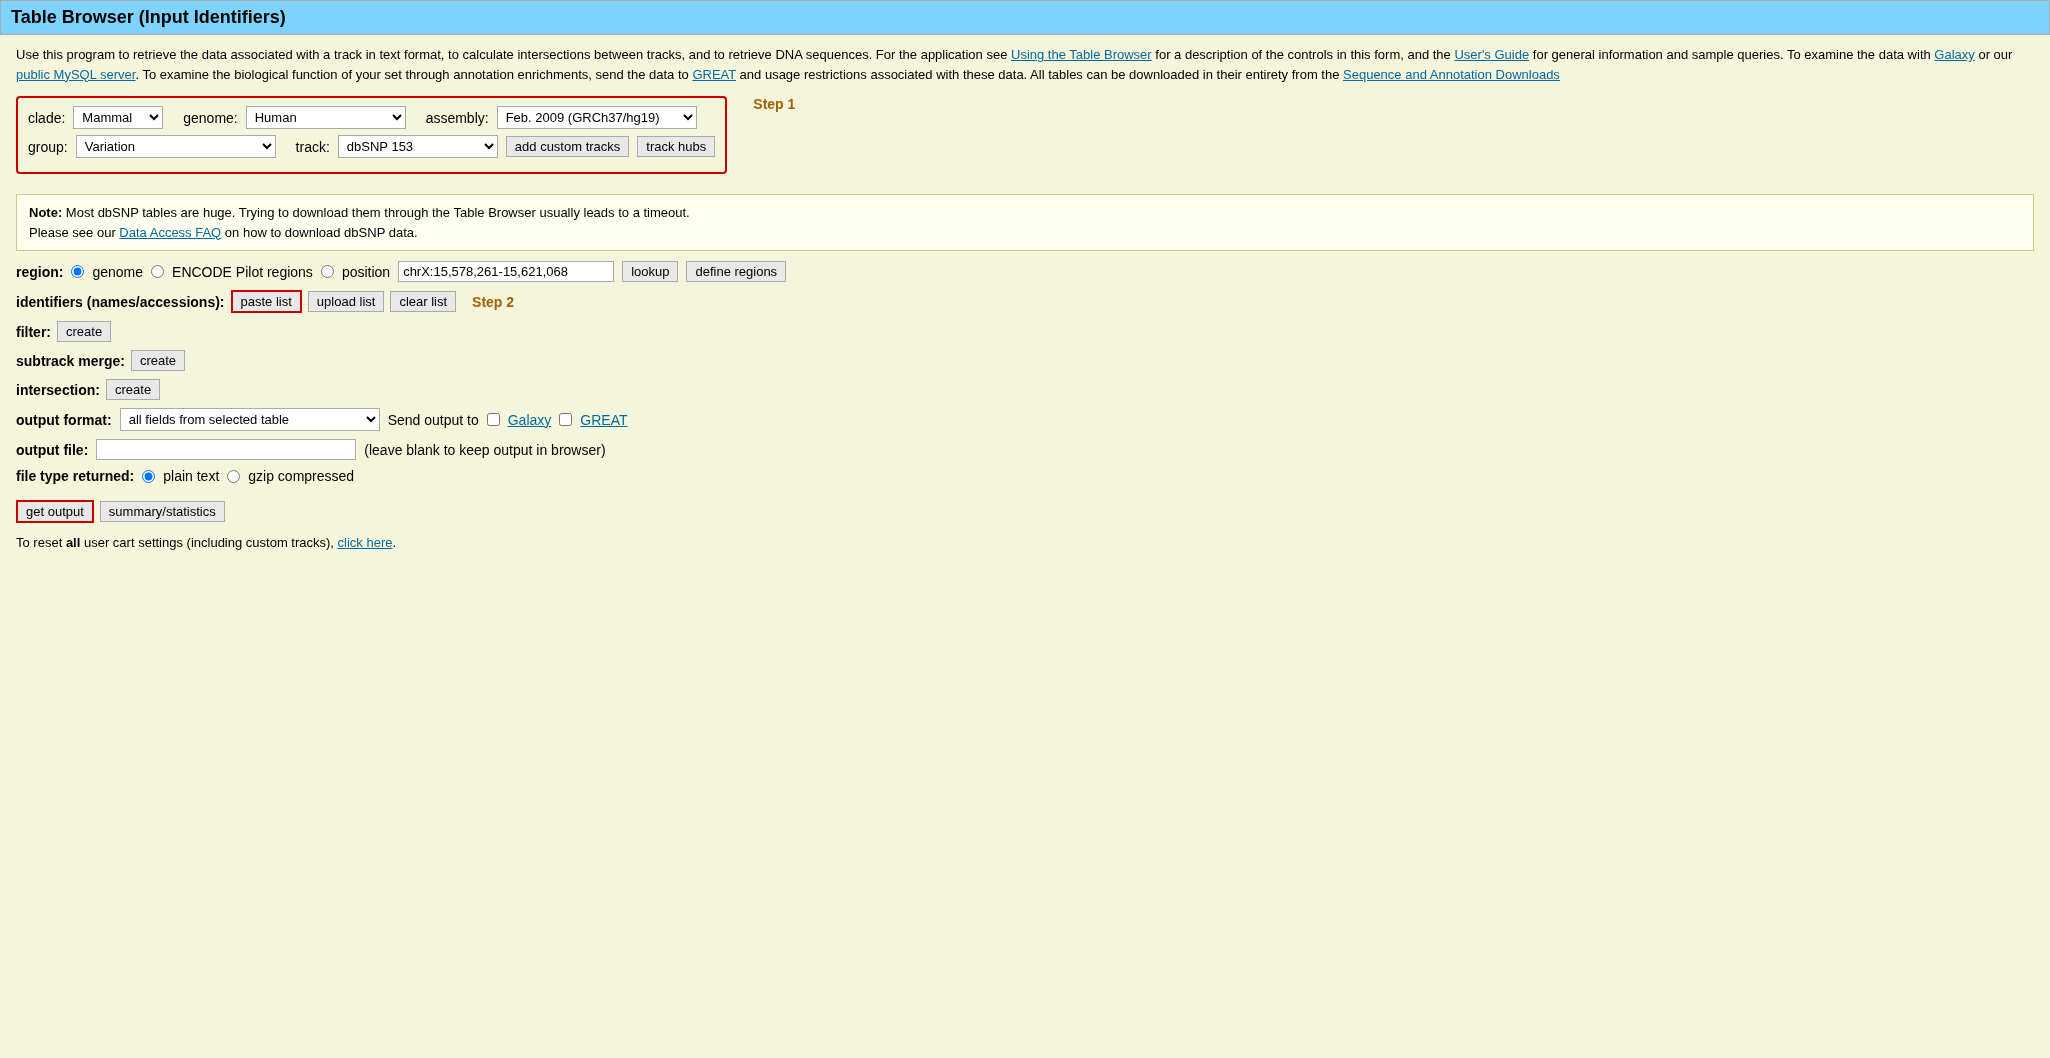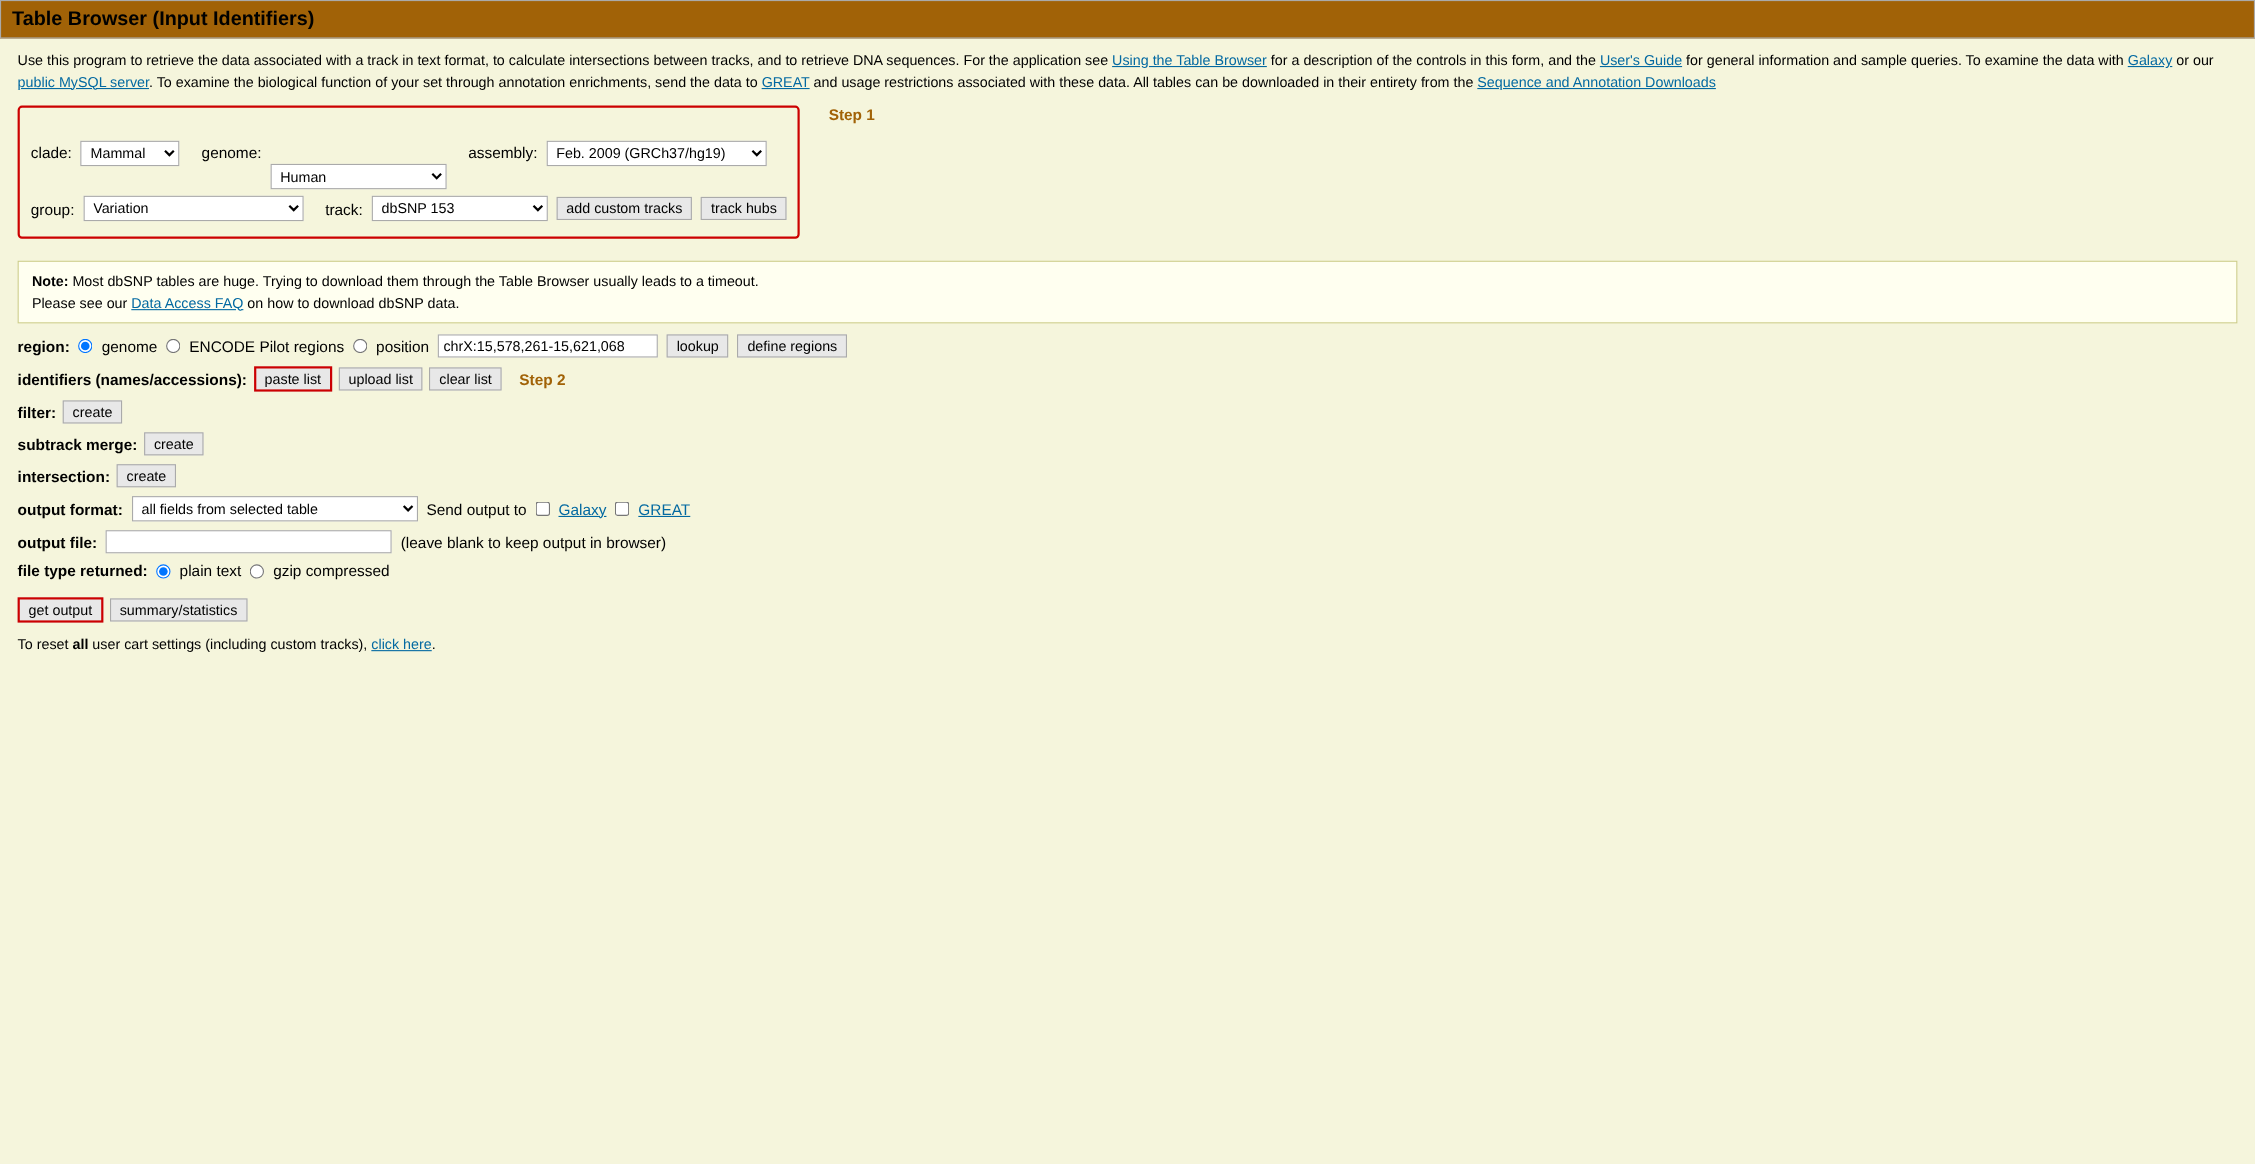--- a/index.html
+++ b/index.html
@@ -7,21 +7,21 @@
       font-family: Arial, Helvetica, sans-serif;
       font-size: 14px;
       background: #f5f5dc;
       color: #000;
       padding: 10px 16px;
     }
     h1 {
       font-size: 18px;
       font-weight: bold;
       margin-bottom: 10px;
-      background: #a16207;
+      background: #7dd3fc;
       padding: 6px 10px;
       border: 1px solid #aaa;
       margin-left: -16px;
       margin-right: -16px;
       margin-top: -10px;
     }
     .intro-text {
       font-size: 13px;
       margin-bottom: 12px;
       line-height: 1.5;
@@ -161,21 +161,21 @@
 
     <div class="step1-row">
       <label>clade:</label>
       <select>
         <option>Mammal</option>
         <option>Vertebrate</option>
         <option>Insect</option>
       </select>
       &nbsp;
       <label>genome:</label>
-      <select style="min-width:160px;margin-top:43px;">
+      <select style="min-width:160px;">
         <option>Human</option>
         <option>Mouse</option>
       </select>
       &nbsp;
       <label>assembly:</label>
       <select style="min-width:200px;">
         <option>Feb. 2009 (GRCh37/hg19)</option>
         <option>Dec. 2013 (GRCh38/hg38)</option>
       </select>
     </div>
@@ -210,21 +210,21 @@
 </div>
 
 <div class="region-row">
   <label>region:</label>
   <input type="radio" name="region" checked="" style="">
   <span>genome</span>
   <input type="radio" name="region" style="">
   <span>ENCODE Pilot regions</span>
   <input type="radio" name="region" style="">
   <span>position</span>
-  <input type="text" value="chrX:15,578,261-15,621,068" style="width: 200px;">
+  <input type="text" value="chrX:15,578,261-15,621,068" style="width: 216px;">
   <button>lookup</button>
   <button>define regions</button>
 </div>
 
 <div class="identifiers-row">
   <label class="section-label">identifiers (names/accessions):</label>
   <button class="paste-list-btn">paste list</button>
   <button>upload list</button>
   <button>clear list</button>
   <span class="step-label">Step 2</span>

